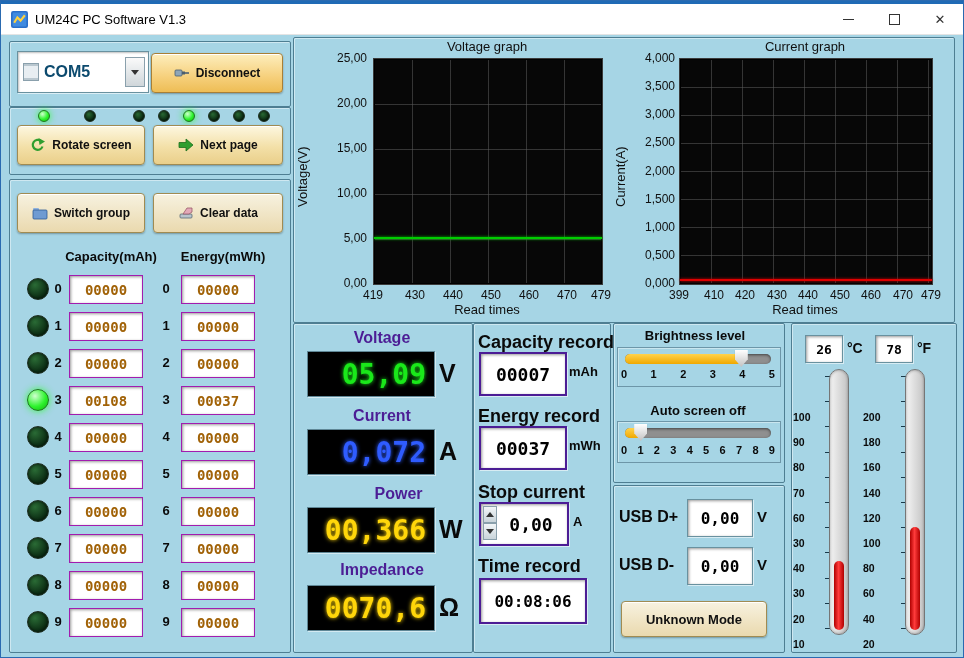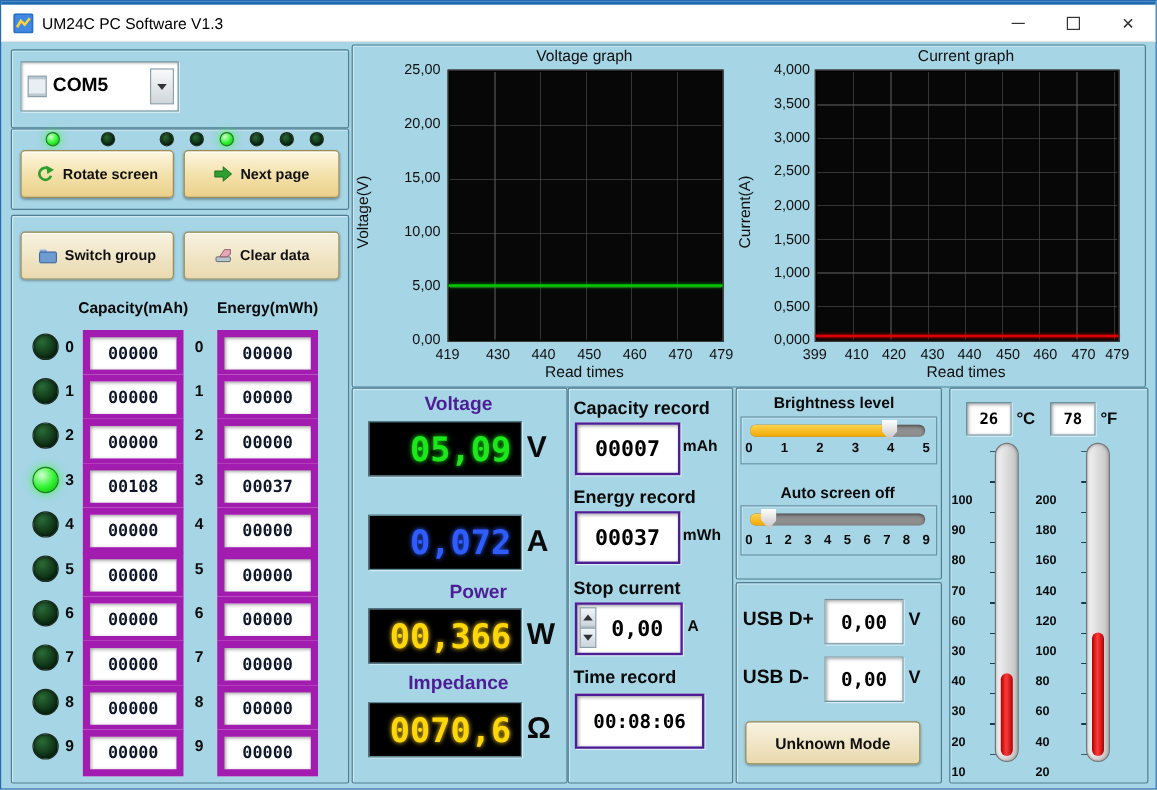--- a/index.html
+++ b/index.html
@@ -31,29 +31,29 @@
   .led { position:absolute; border-radius:50%;
          background:radial-gradient(circle at 35% 30%, #2a6b35, #0a2a12 70%);
          border:1px solid #1c2c20; box-shadow:inset 0 0 3px rgba(0,0,0,.6); }
   .led.on { background:radial-gradient(circle at 35% 30%, #cfffcf, #2ef32e 55%, #0faf0f);
             box-shadow:0 0 7px rgba(40,255,40,.85); border-color:#1a7a1a; }
   .lg { width:20px; height:20px; }
   .sm { width:10px; height:10px; }
 
   .hdr { position:absolute; font-weight:bold; font-size:13px; text-align:center; color:#0a0a0a; }
   .ix  { position:absolute; font-weight:bold; font-size:13px; text-align:center; color:#0a0a0a; }
-  .vb  { position:absolute; height:27px; background:#ffffff; border:6px solid #a21caf;
+  .vb  { position:absolute; height:27px; background:#ffffff; border:1px solid #a21caf;
          box-shadow:inset 1px 1px 3px rgba(0,0,0,.4);
          font:bold 14px "DejaVu Sans Mono","Liberation Mono",monospace;
-         display:flex; align-items:center; justify-content:center; color:#0f172a; }
+         display:flex; align-items:center; justify-content:center; color:#a16207; }
 
   .combo { position:absolute; background:#fff; border:1px solid #69919f;
            box-shadow:inset 1px 1px 2px rgba(0,0,0,.25), 1px 1px 0 rgba(255,255,255,.6); }
   .combo .ctext { position:absolute; left:26px; top:0; height:100%; display:flex; align-items:center;
-                  font-weight:bold; font-size:16px; color:#000000; }
+                  font-weight:bold; font-size:16px; color:#0c4a6e; }
   .ddbtn { position:absolute; right:3px; top:5px; width:18px; height:28px; background:linear-gradient(#fafafa,#cfd6da);
            border:1px solid #8aa0ac; display:flex; align-items:center; justify-content:center; cursor:pointer; }
   .tri-down { width:0; height:0; border-left:4px solid transparent; border-right:4px solid transparent; border-top:5px solid #333; }
   .tri-up   { width:0; height:0; border-left:4px solid transparent; border-right:4px solid transparent; border-bottom:5px solid #333; }
   .io { position:absolute; left:5px; top:11px; width:14px; height:16px; border:1px solid #8aa0ac; background:#e8eef2;
         box-shadow:inset 0 2px 0 #b9c7cf, inset 0 -2px 0 #b9c7cf; }
 
   .ctitle { position:absolute; font-size:13px; text-align:center; color:#101010; }
   .tickcol { position:absolute; display:flex; flex-direction:column; justify-content:space-between; align-items:flex-end; }
   .tickcol span { font-size:12px; height:16px; line-height:16px; color:#101010; }
@@ -62,21 +62,21 @@
   .plot { position:absolute; background:#070707; border:1px solid #3a3a3a; box-shadow:inset 0 0 0 1px #000; }
   .chart-line { position:absolute; left:0; right:0; height:2px; }
 
   .mlabel { position:absolute; font-weight:bold; font-size:16px; text-align:center; color:#4c1d95; }
   .display { position:absolute; background:#000; border:1px solid #5f8796;
              box-shadow:inset 2px 2px 5px rgba(0,0,0,.9), 1px 1px 0 rgba(255,255,255,.5);
              display:flex; align-items:center; justify-content:flex-end; padding-right:8px; box-sizing:border-box;
              font:bold 28px "DejaVu Sans Mono","Liberation Mono",monospace; }
   .munit { position:absolute; font-weight:bold; font-size:25px; color:#0a0a0a; }
 
-  .rlabel { position:absolute; font-weight:bold; font-size:15px; color:#0a0a0a;text-align:center; }
+  .rlabel { position:absolute; font-weight:bold; font-size:18px; color:#0a0a0a;text-align:center; }
   .rbox { position:absolute; background:#fff; border:2px solid #4c1d95;
           box-shadow:inset 1px 1px 3px rgba(0,0,0,.4), 1px 1px 0 rgba(255,255,255,.55);
           display:flex; align-items:center; justify-content:center;
           font:bold 18px "DejaVu Sans Mono","Liberation Mono",monospace; color:#000; }
   .runit { position:absolute; font-weight:bold; font-size:13px; color:#0a0a0a; }
   .spincol { position:absolute; left:2px; top:2px; width:14px; height:34px; }
   .spinbtn { width:14px; height:17px; box-sizing:border-box; background:linear-gradient(#f2f6f8,#c9d4da);
              border:1px solid #8aa0ac; display:flex; align-items:center; justify-content:center; cursor:pointer; }
 
   .slabel { position:absolute; font-weight:bold; font-size:13px; text-align:center; color:#0a0a0a; }
@@ -135,20 +135,28 @@
   </div>
 
   <div class="group" style="left:8px;top:40px;width:280px;height:64px"></div>
   <div class="combo" style="left:16px;top:50px;width:130px;height:40px">
     <span class="io"></span>
     <span class="ctext">COM5</span>
     <span class="ddbtn">
       <span class="tri-down"></span>
     </span>
   </div>
+  <div class="btn hot" style="left:150px;top:52px;width:130px;height:38px">
+    <svg width="16" height="16" viewBox="0 0 16 16">
+      <rect x="1" y="5" width="7" height="6" rx="1" fill="#8fa6b8" stroke="#4a5e70" stroke-width="0.8"></rect>
+      <rect x="8" y="6.5" width="3" height="3" fill="#4a5e70"></rect>
+      <line x1="11" y1="8" x2="15" y2="8" stroke="#4a5e70" stroke-width="1.6"></line>
+    </svg>
+    <span>Disconnect</span>
+  </div>
 
   <div class="group" style="left:8px;top:106px;width:280px;height:66px"></div>
   <div class="led sm on" style="left:37px;top:109px"></div>
   <div class="led sm" style="left:83px;top:109px"></div>
   <div class="led sm" style="left:132px;top:109px"></div>
   <div class="led sm" style="left:157px;top:109px"></div>
   <div class="led sm on" style="left:182px;top:109px"></div>
   <div class="led sm" style="left:207px;top:109px"></div>
   <div class="led sm" style="left:232px;top:109px"></div>
   <div class="led sm" style="left:257px;top:109px"></div>
@@ -298,20 +306,21 @@
   <span class="xtick" style="left:853px;top:287px">460</span>
   <span class="xtick" style="left:885px;top:287px">470</span>
   <span class="xtick" style="left:913px;top:287px">479</span>
   <span class="ctitle" style="left:678px;top:301px;width:252px">Read times</span>
 
   <div class="group" style="left:292px;top:322px;width:178px;height:328px"></div>
   <span class="mlabel" style="left:292px;top:328px;width:178px">Voltage</span>
   <div class="display" style="left: 306px; top: 350px; width: 128px; height: 46px; color: rgb(26, 232, 26); text-shadow: rgb(26, 232, 26) 0px 0px 4px;">05,09</div>
   <span class="munit" style="left:438px;top:358px">V</span>
 
+  <span class="mlabel" style="left:292px;top:406px;width:178px">Current</span>
   <div class="display" style="left: 306px; top: 428px; width: 128px; height: 46px; color: rgb(47, 92, 255); text-shadow: rgb(47, 92, 255) 0px 0px 4px;">0,072</div>
   <span class="munit" style="left:438px;top:436px">A</span>
 
   <span class="mlabel" style="left:292px;top:484px;width:211px">Power</span>
   <div class="display" style="left: 306px; top: 506px; width: 128px; height: 46px; color: rgb(255, 214, 10); text-shadow: rgb(255, 214, 10) 0px 0px 4px;">00,366</div>
   <span class="munit" style="left:438px;top:514px">W</span>
 
   <span class="mlabel" style="left:292px;top:560px;width:178px">Impedance</span>
   <div class="display" style="left: 306px; top: 584px; width: 128px; height: 46px; color: rgb(255, 214, 10); text-shadow: rgb(255, 214, 10) 0px 0px 4px;">0070,6</div>
   <span class="munit" style="left:438px;top:592px">Ω</span>

